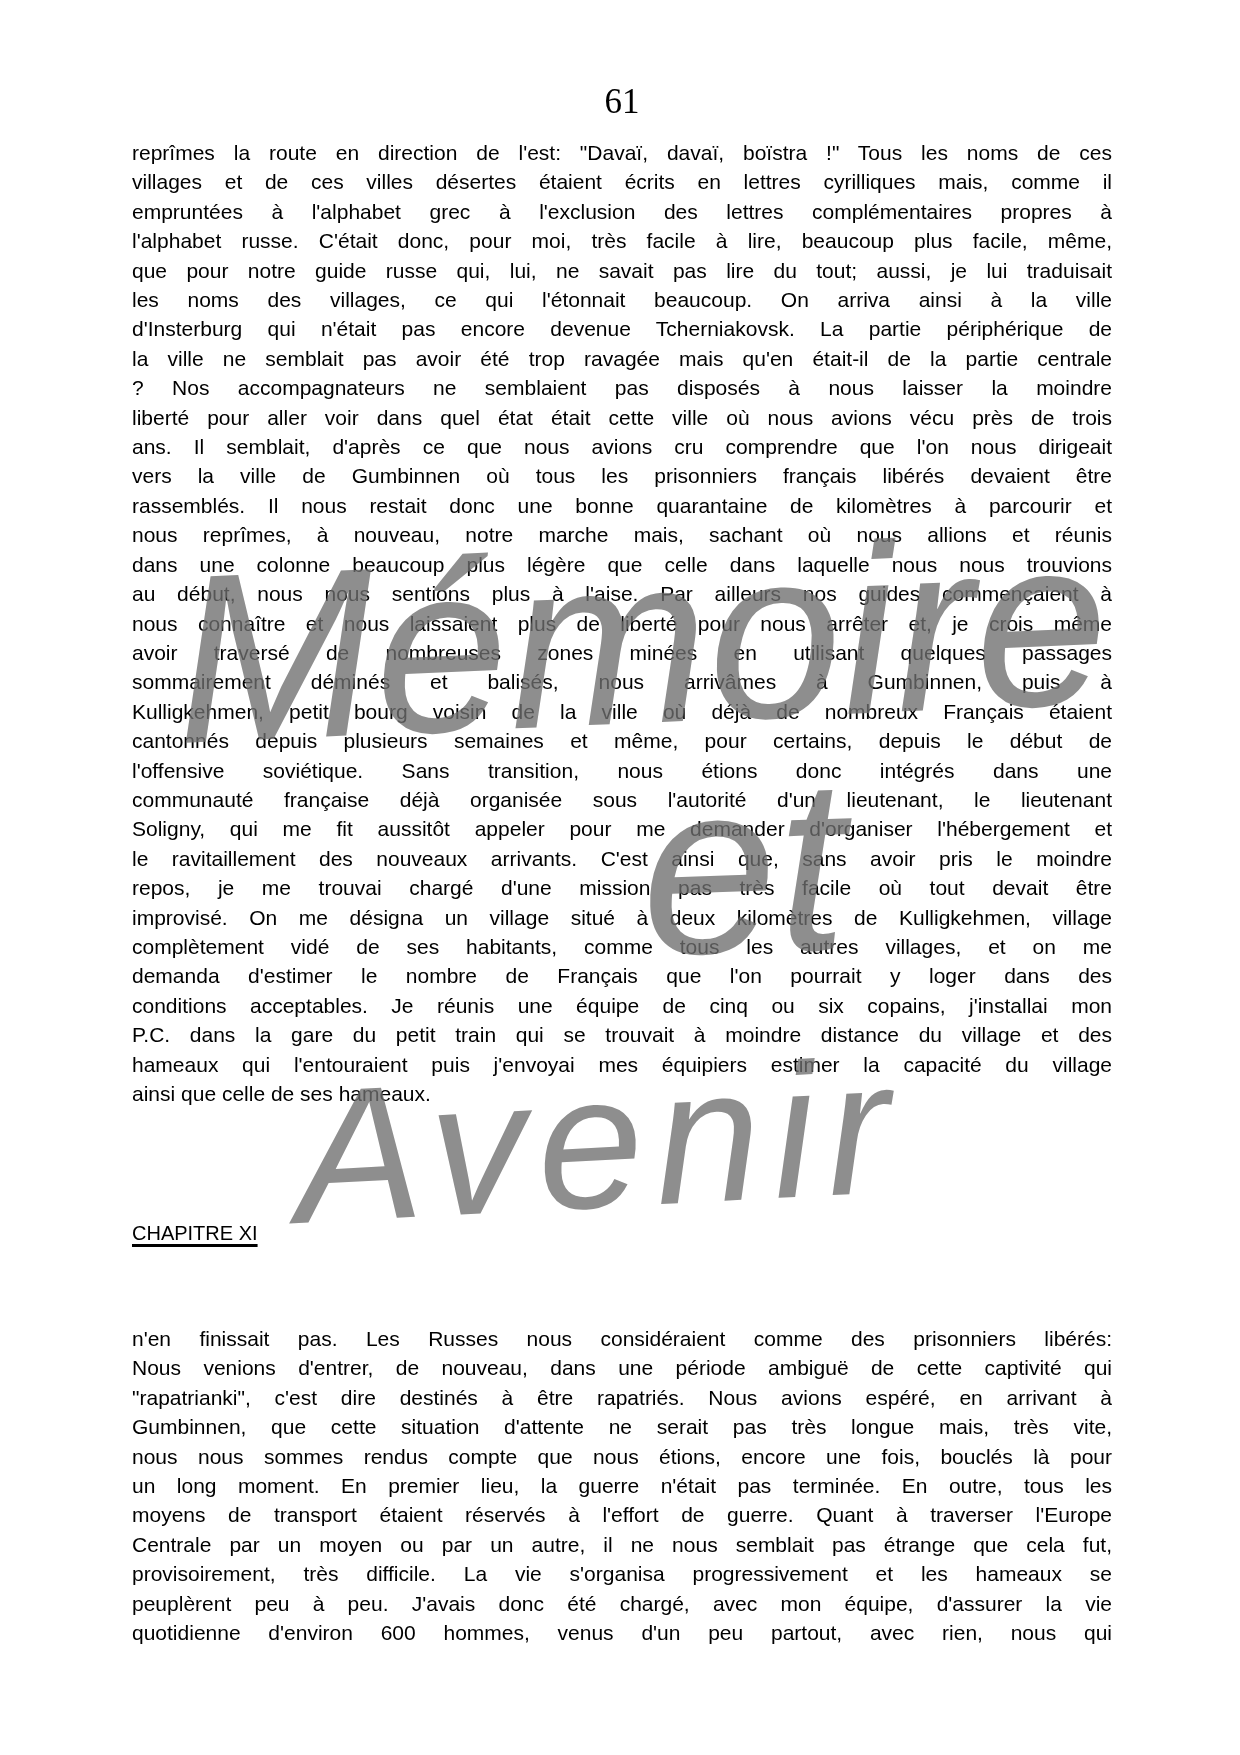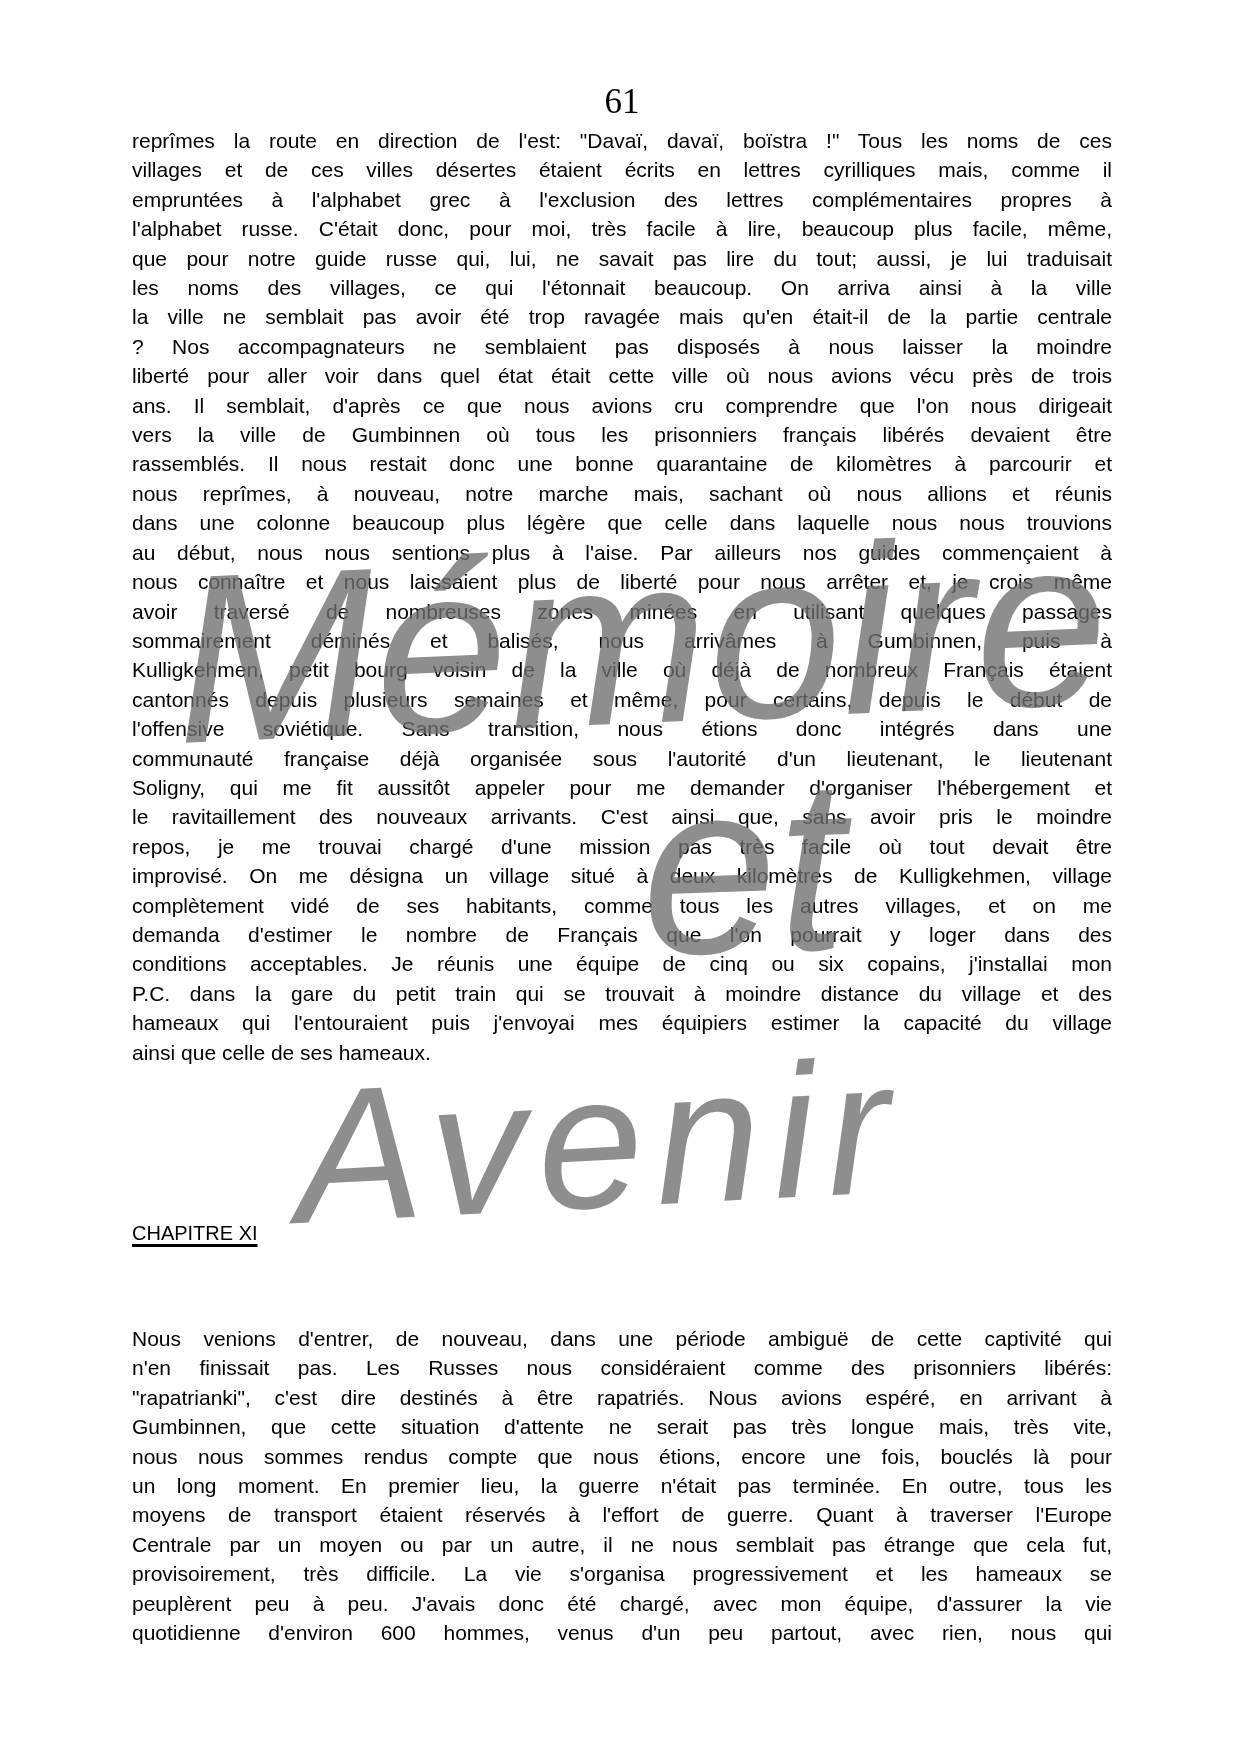--- a/index.html
+++ b/index.html
@@ -24,21 +24,21 @@
     z-index: 1;
   }
   .para {
     position: absolute;
     left: 132px;
     width: 980px;
     font-size: 21px;
     line-height: 29.4px;
     z-index: 1;
   }
-  #para1 { top: 126px; }
+  #para1 { top: 138px; }
   #para2 { top: 1324px; }
   .jline {
     text-align: justify;
     text-align-last: justify;
   }
   #para1 .jline:last-child {
     text-align-last: left;
   }
   .chapter-heading {
     position: absolute;
@@ -91,20 +91,21 @@
 
   <div class="page-number">61</div>
 
   <div id="para1" class="para">
       <div class="jline">reprîmes la route en direction de l'est: "Davaï, davaï, boïstra !" Tous les noms de ces</div>
       <div class="jline">villages et de ces villes désertes étaient écrits en lettres cyrilliques mais, comme il</div>
       <div class="jline">empruntées à l'alphabet grec à l'exclusion des lettres complémentaires propres à</div>
       <div class="jline">l'alphabet russe. C'était donc, pour moi, très facile à lire, beaucoup plus facile, même,</div>
       <div class="jline">que pour notre guide russe qui, lui, ne savait pas lire du tout; aussi, je lui traduisait</div>
       <div class="jline">les noms des villages, ce qui l'étonnait beaucoup. On arriva ainsi à la ville</div>
+      <div class="jline">d'Insterburg qui n'était pas encore devenue Tcherniakovsk. La partie périphérique de</div>
       <div class="jline">la ville ne semblait pas avoir été trop ravagée mais qu'en était-il de la partie centrale</div>
       <div class="jline">? Nos accompagnateurs ne semblaient pas disposés à nous laisser la moindre</div>
       <div class="jline">liberté pour aller voir dans quel état était cette ville où nous avions vécu près de trois</div>
       <div class="jline">ans. Il semblait, d'après ce que nous avions cru comprendre que l'on nous dirigeait</div>
       <div class="jline">vers la ville de Gumbinnen où tous les prisonniers français libérés devaient être</div>
       <div class="jline">rassemblés. Il nous restait donc une bonne quarantaine de kilomètres à parcourir et</div>
       <div class="jline">nous reprîmes, à nouveau, notre marche mais, sachant où nous allions et réunis</div>
       <div class="jline">dans une colonne beaucoup plus légère que celle dans laquelle nous nous trouvions</div>
       <div class="jline">au début, nous nous sentions plus à l'aise. Par ailleurs nos guides commençaient à</div>
       <div class="jline">nous connaître et nous laissaient plus de liberté pour nous arrêter et, je crois même</div>
@@ -122,22 +123,22 @@
       <div class="jline">demanda d'estimer le nombre de Français que l'on pourrait y loger dans des</div>
       <div class="jline">conditions acceptables. Je réunis une équipe de cinq ou six copains, j'installai mon</div>
       <div class="jline">P.C. dans la gare du petit train qui se trouvait à moindre distance du village et des</div>
       <div class="jline">hameaux qui l'entouraient puis j'envoyai mes équipiers estimer la capacité du village</div>
       <div class="jline">ainsi que celle de ses hameaux.</div>
     </div>
 
   <div class="chapter-heading">CHAPITRE XI</div>
 
   <div id="para2" class="para">
+      <div class="jline">n'en finissait pas. Les Russes nous considéraient comme des prisonniers libérés:</div>
       <div class="jline">Nous venions d'entrer, de nouveau, dans une période ambiguë de cette captivité qui</div>
-      <div class="jline">n'en finissait pas. Les Russes nous considéraient comme des prisonniers libérés:</div>
       <div class="jline">"rapatrianki", c'est  dire destinés à être rapatriés. Nous avions espéré, en arrivant à</div>
       <div class="jline">Gumbinnen, que cette situation d'attente ne serait pas très longue mais, très vite,</div>
       <div class="jline">nous nous sommes rendus compte que nous étions, encore une fois, bouclés là pour</div>
       <div class="jline">un long moment. En premier lieu, la guerre n'était pas terminée. En outre, tous les</div>
       <div class="jline">moyens de transport étaient réservés à l'effort de guerre. Quant à traverser l'Europe</div>
       <div class="jline">Centrale par un moyen ou par un autre, il ne nous semblait pas étrange que cela fut,</div>
       <div class="jline">provisoirement, très difficile. La vie s'organisa progressivement et les hameaux se</div>
       <div class="jline">peuplèrent peu à peu. J'avais donc été chargé, avec mon équipe, d'assurer la vie</div>
       <div class="jline">quotidienne d'environ 600 hommes, venus d'un peu partout, avec rien, nous qui</div>
     </div>

